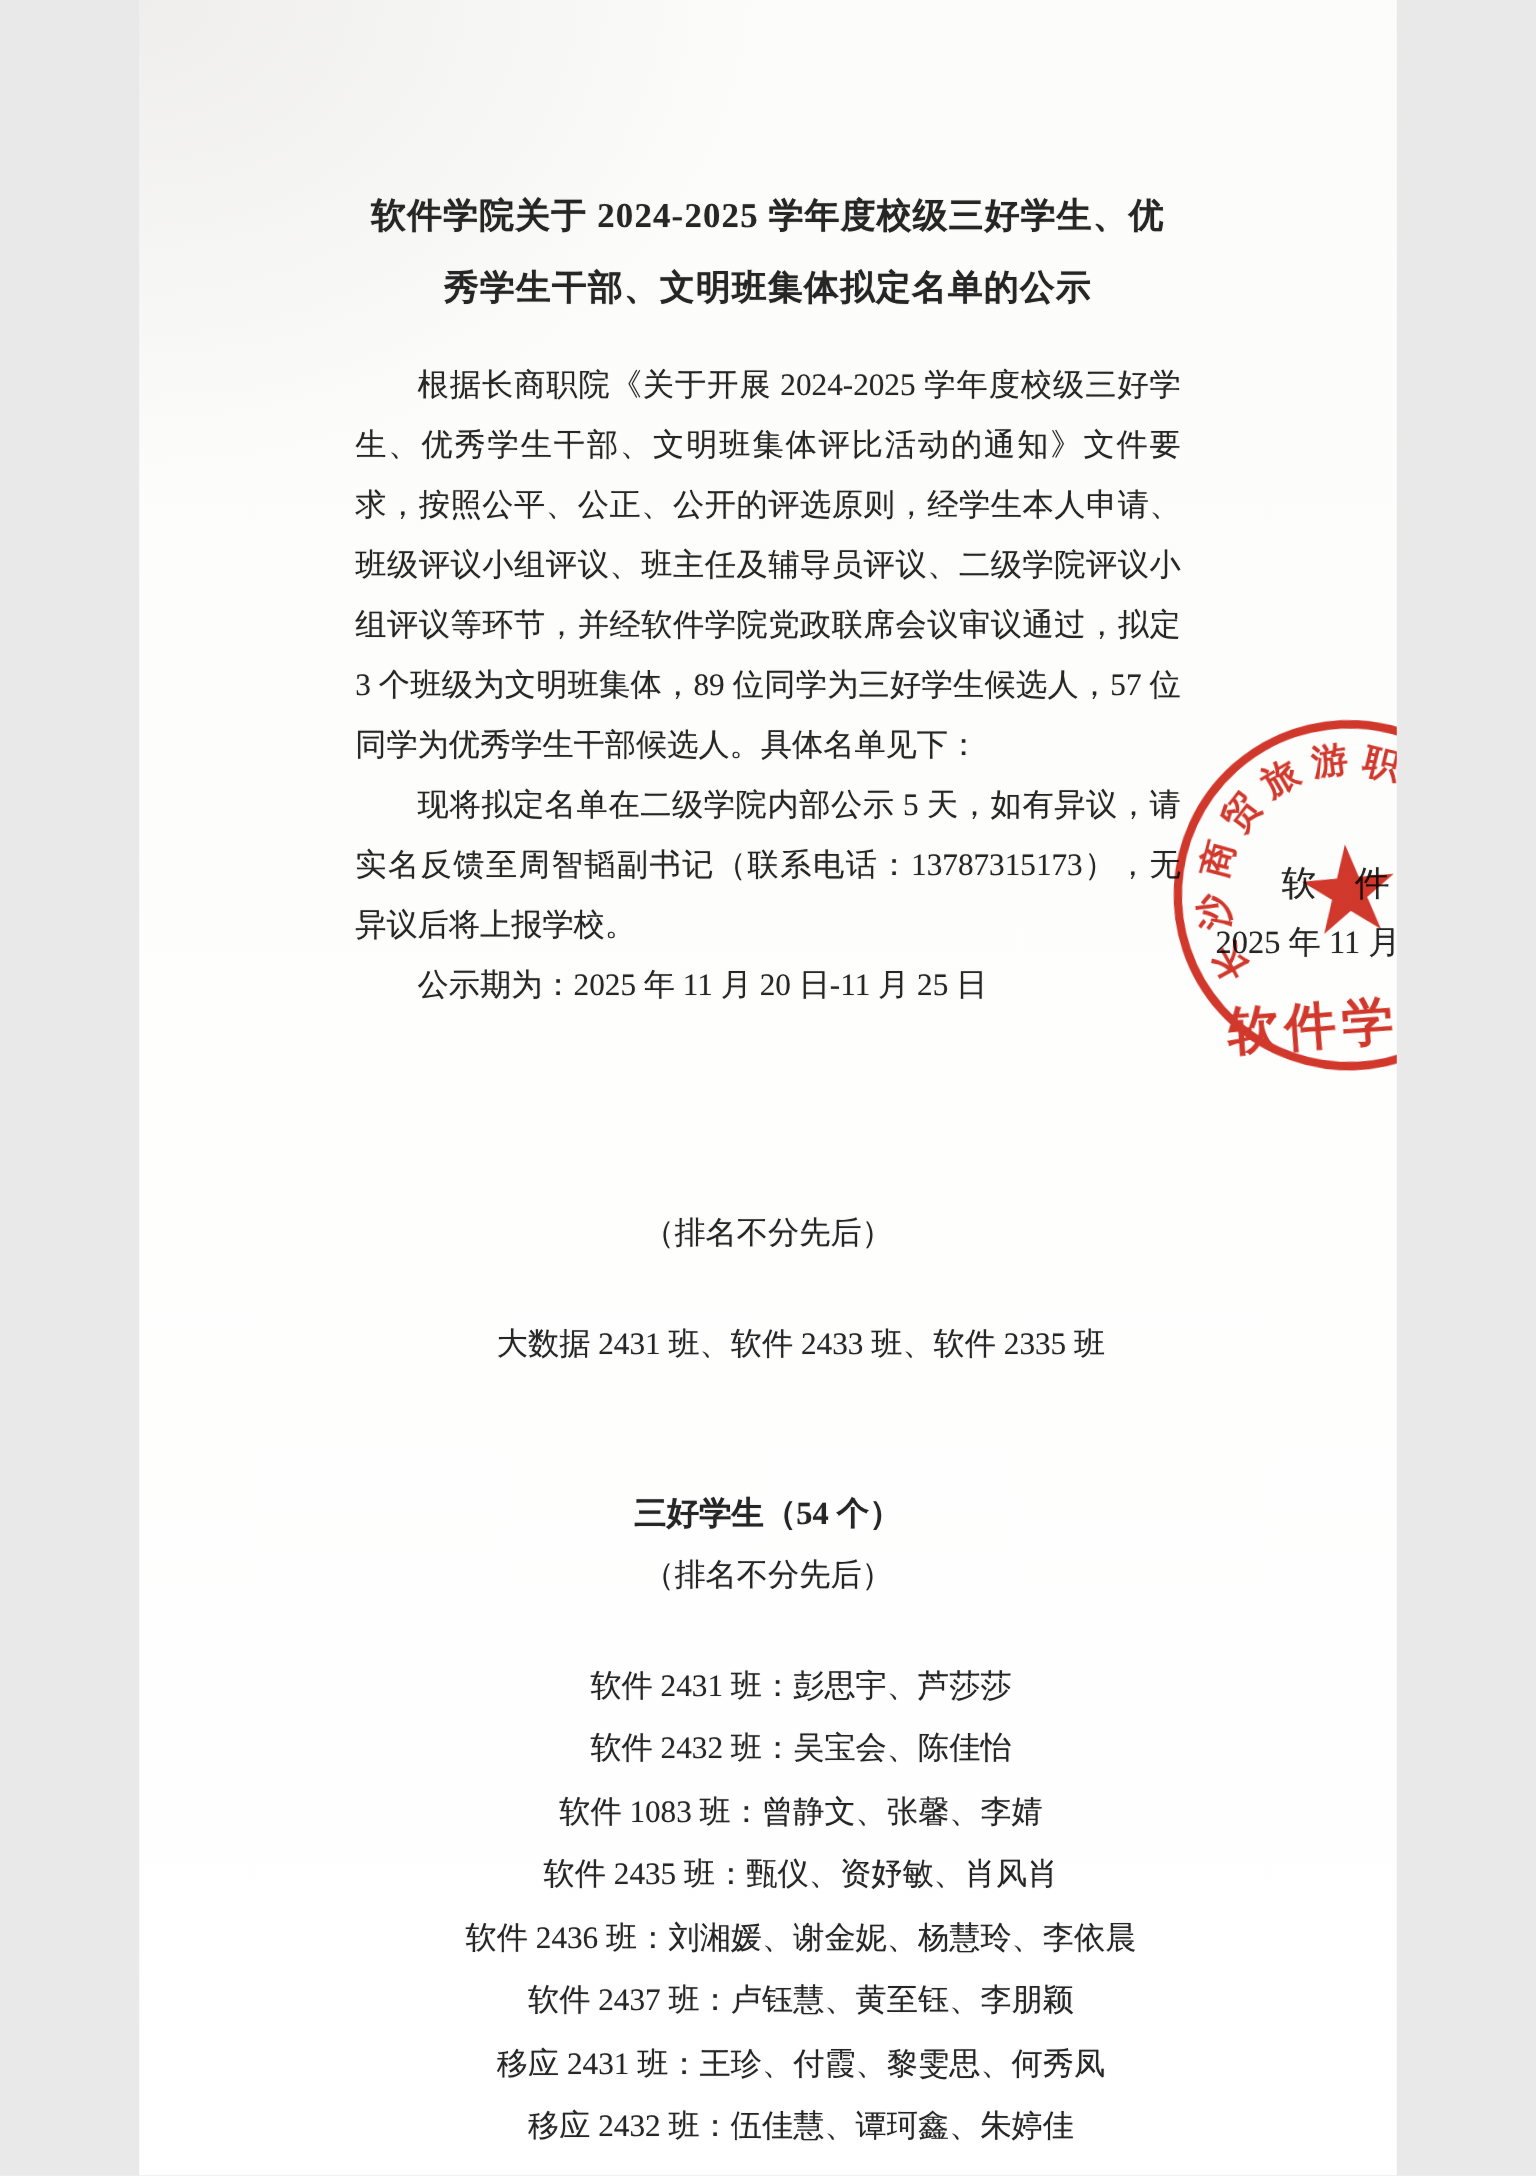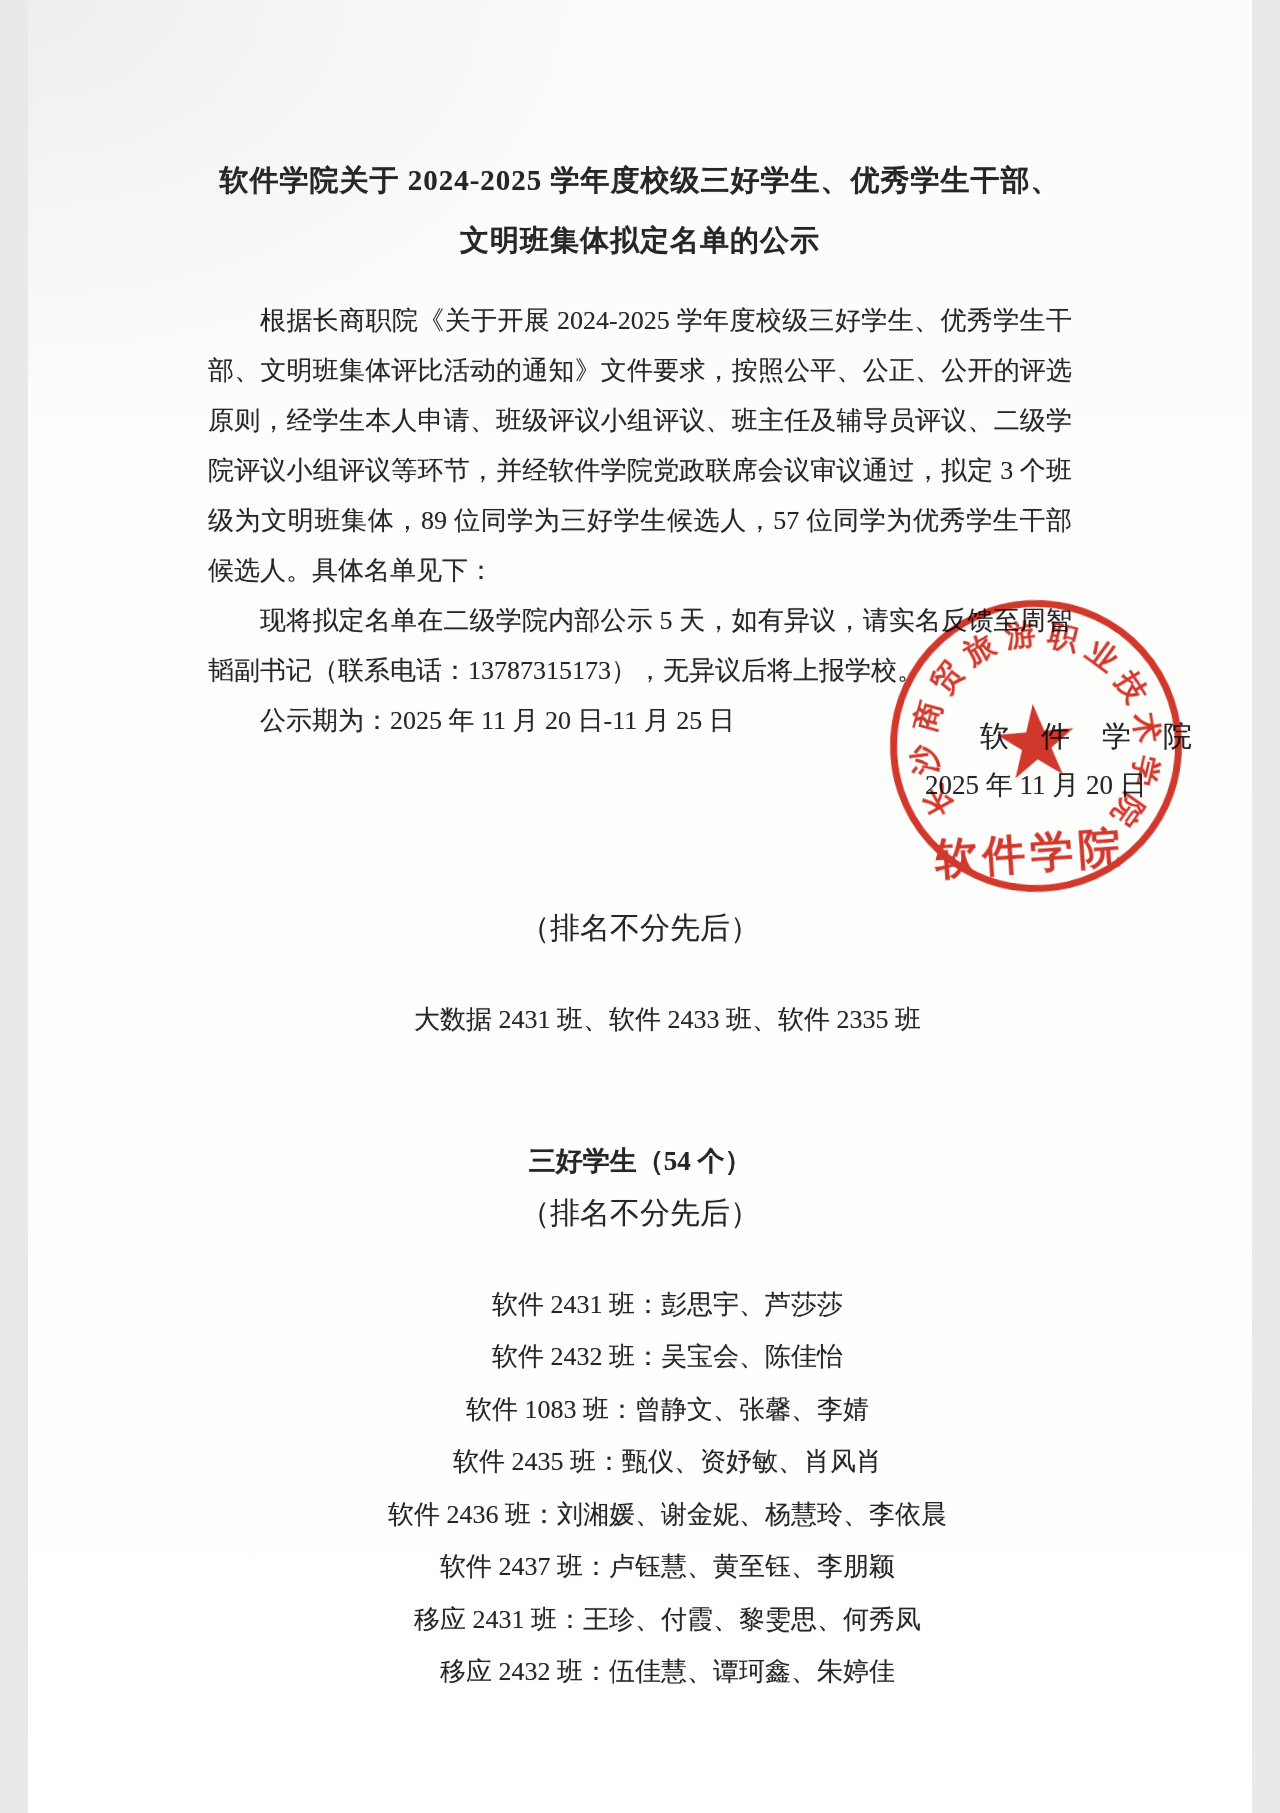--- a/index.html
+++ b/index.html
@@ -1,18 +1,18 @@
 <!DOCTYPE html>
 <html style="--stamp-red: #d0281c;"><head>
 <meta charset="utf-8">
 <style>
   html,body{margin:0;padding:0;background:#e9e9e9;}
   .page{
     position:relative;
-    width:1224px;height:1813px;
+    width:1048px;height:1813px;
     margin:0 auto;
     overflow:hidden;
     background:
       radial-gradient(120% 55% at 0% 0%, rgba(190,188,184,0.22), rgba(255,255,255,0) 42%),
       linear-gradient(#fcfcfb, #ffffff);
     font-family:"Liberation Serif","DejaVu Serif",serif;
     color:#262626;
   }
   .doc-title{
     margin:150px 180px 0 180px;
@@ -36,21 +36,21 @@
   .section-2{margin-top:88px;}
   .section-heading{
     margin:0;
     font-size:27px;
     font-weight:bold;
     line-height:52px;
     text-shadow:0 0 1px rgba(40,40,40,0.35);
   }
   .section-subheading{
     margin:0;
-    font-size:30px;
+    font-size:26px;
     font-weight:normal;
     line-height:52px;
     text-shadow:0 0 1px rgba(40,40,40,0.30);
   }
   .name-list{
     margin:40px 150px 0 205px;
     text-align:center;
   }
   .name-list p{
     margin:0;

